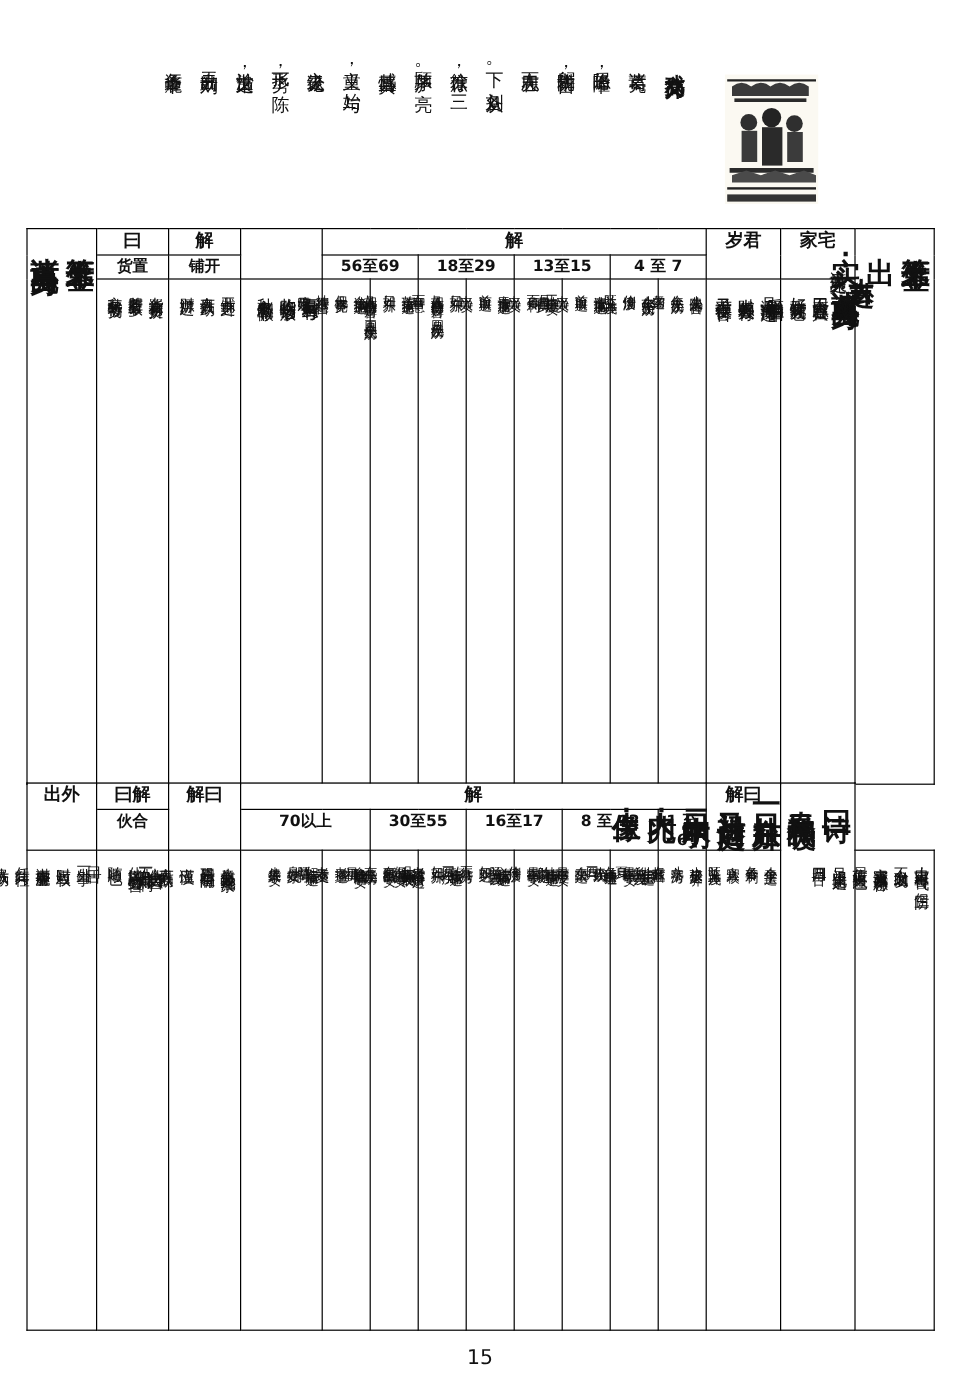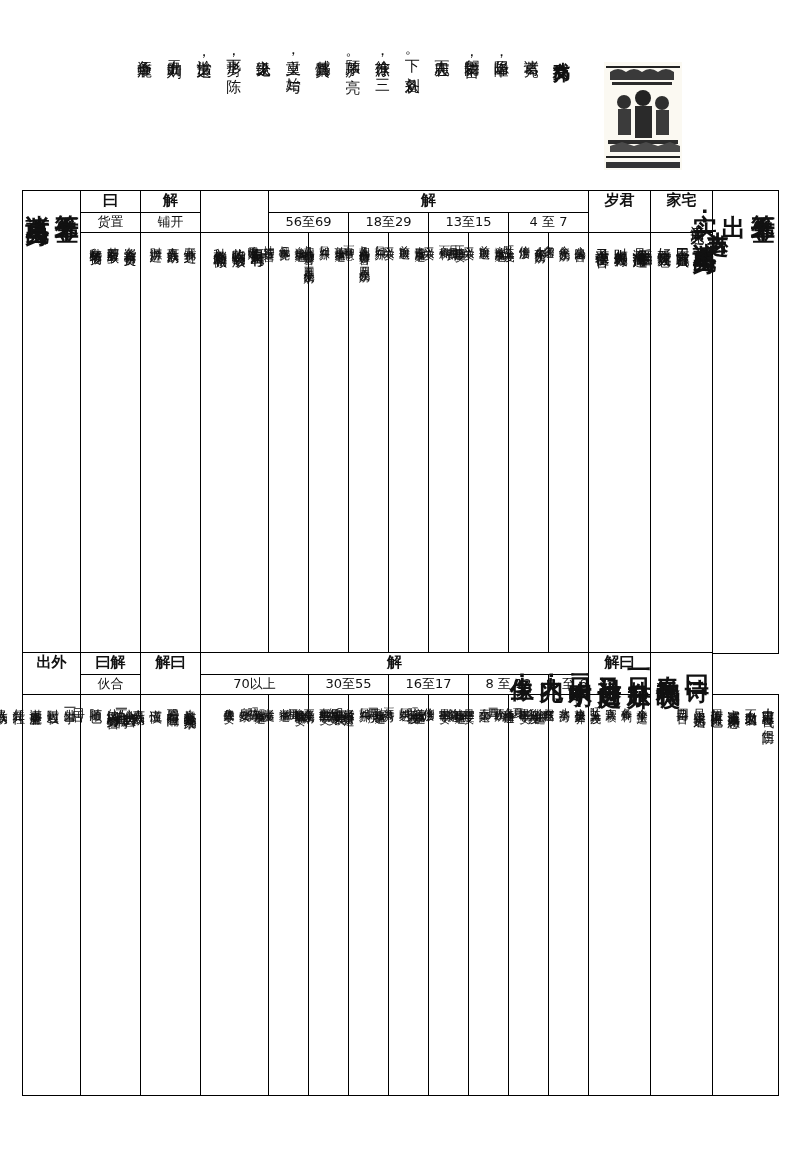--- a/index.html
+++ b/index.html
@@ -80,20 +80,21 @@
     padding:3px 0;
     height:22px;
     box-sizing:border-box;
   }
   .subhdr{
     text-align:center;
     font-size:13px;
     padding:2px 0;
     height:20px;
     box-sizing:border-box;
+    font-weight:bold;
   }
   .tiny{font-size:11px;}
   .sm{font-size:12.5px;}
   .md{font-size:14px;}
   .lg{font-size:17px;font-weight:bold;}
   .xl{font-size:21px;font-weight:bold;}
   .xxl{font-size:26px;font-weight:bold;}
 
   .rowbody{height:418px;}
   .rowbody2{height:400px;}
@@ -494,14 +495,15 @@
           <div class="v sm">居住财丁兴隆也</div>
           <div class="v sm">吊门上紧化之后</div>
           <div class="v sm">四月口舌</div>
         </div>
       </td>
     </tr>
   </tbody>
     </table>
 
 
+  <div class="pagenum">15</div>
 
 </div>
 
 </body></html>

